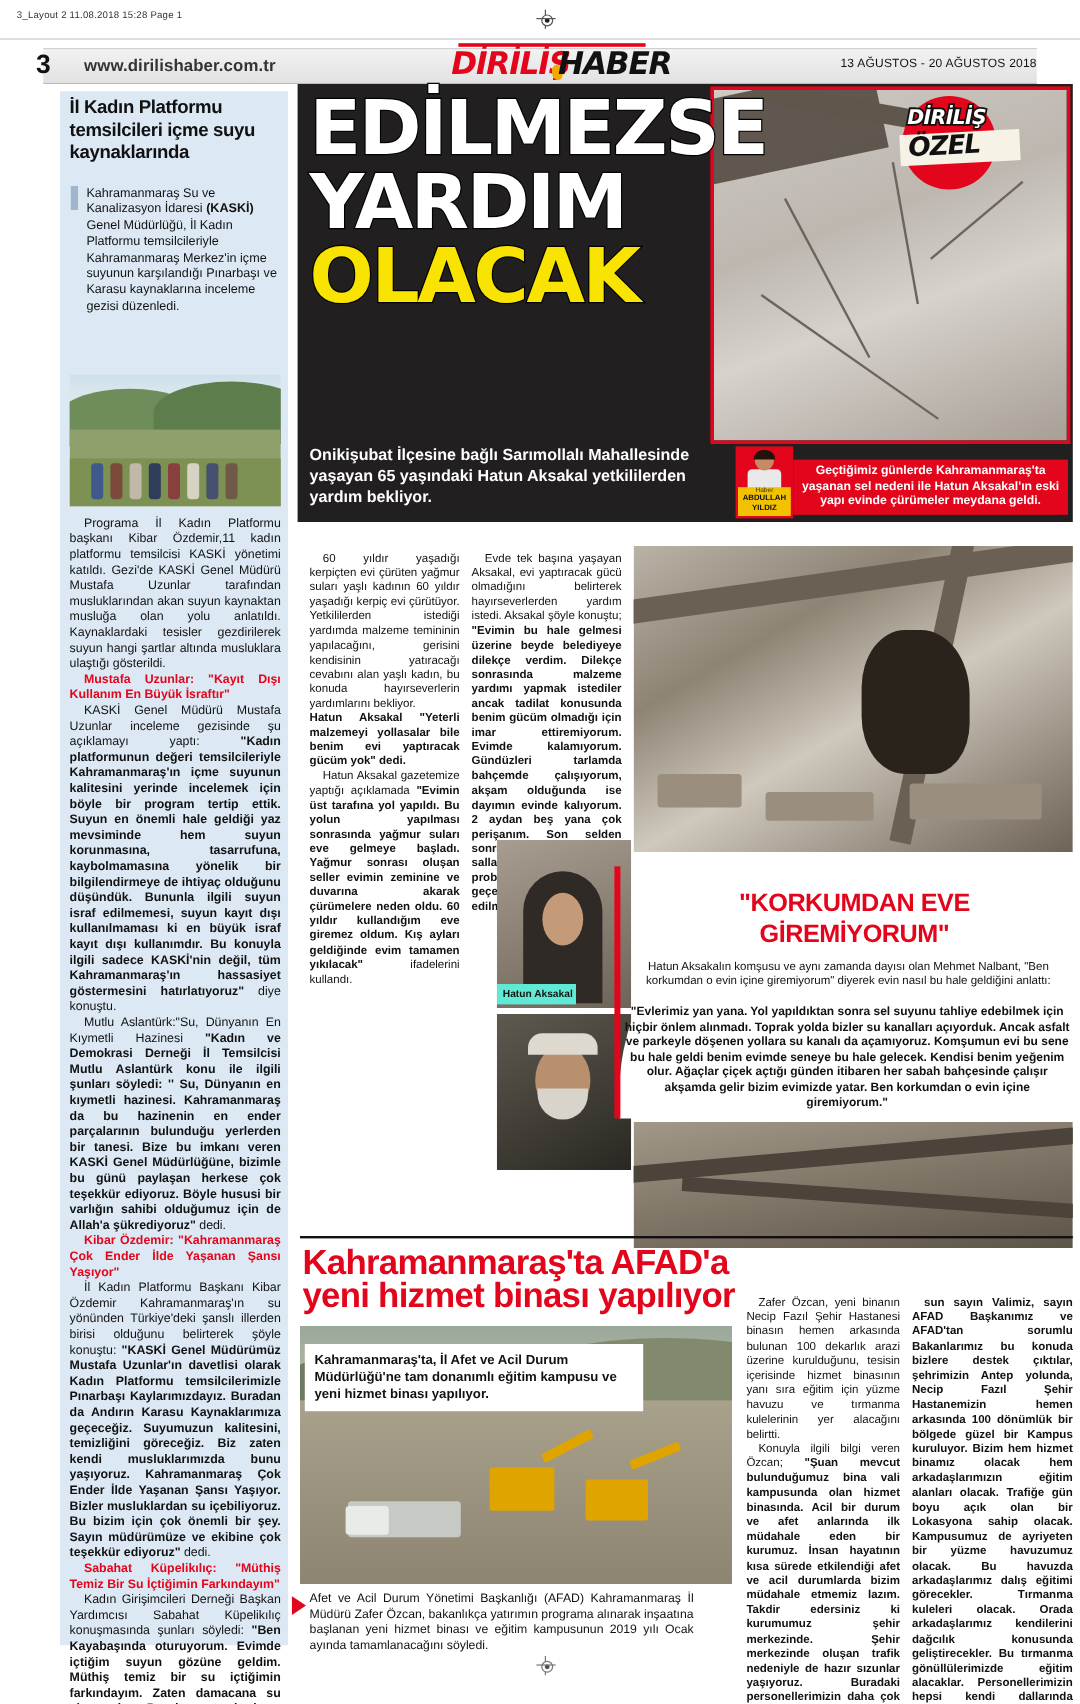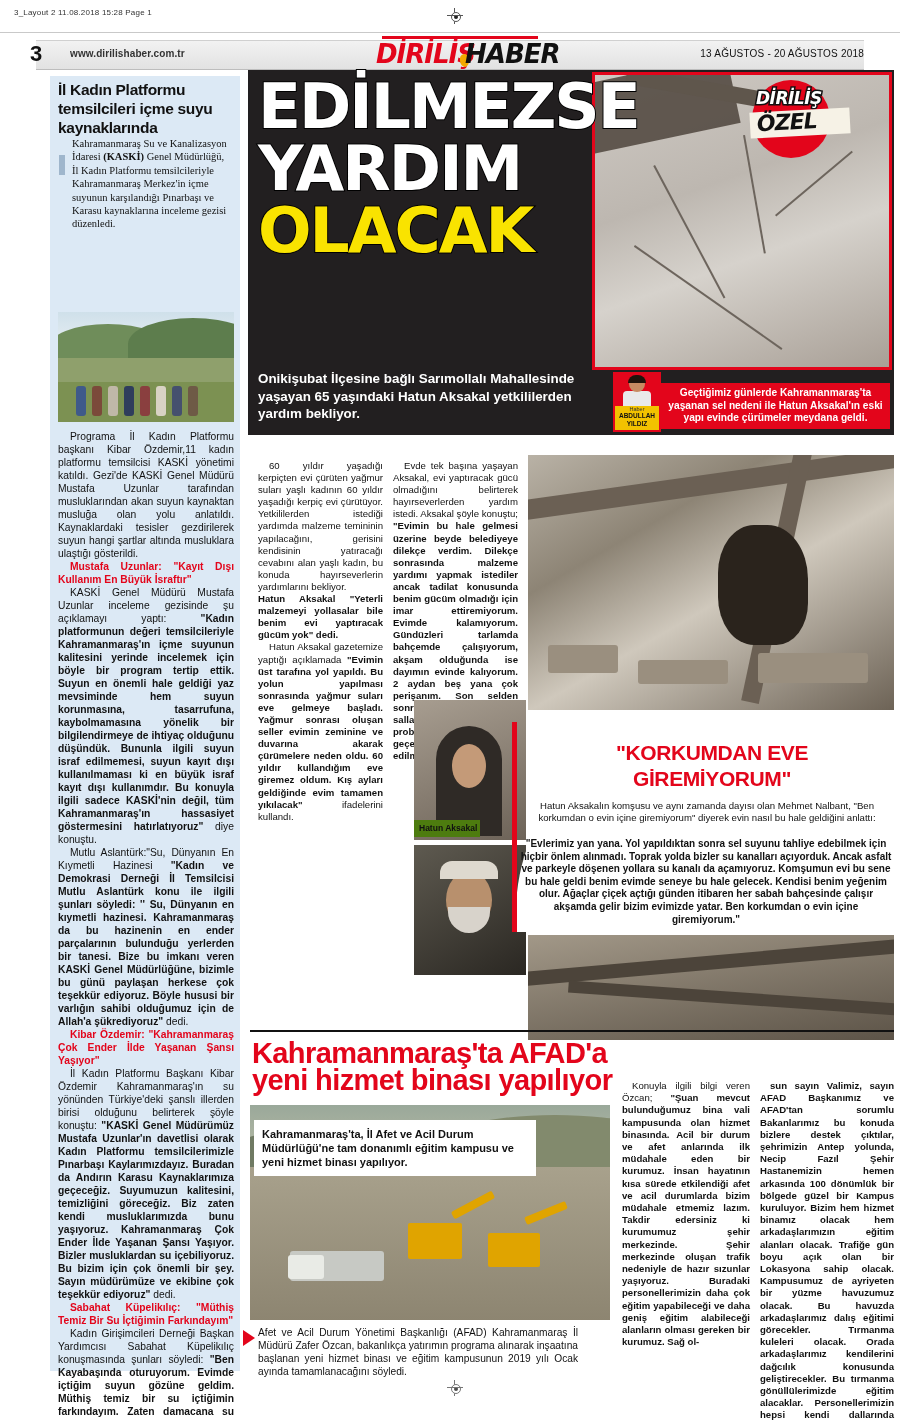--- a/index.html
+++ b/index.html
@@ -16,33 +16,33 @@
   .reg-mark:before{left:7px;top:0;width:1px;height:16px;}
   .reg-mark:after{left:0;top:7px;width:16px;height:1px;}
   .reg-dot{position:absolute;left:4px;top:4px;width:8px;height:8px;border-radius:50%;border:1px solid #555;background:#fff;}
   .reg-dot i{position:absolute;left:2px;top:2px;width:4px;height:4px;border-radius:50%;background:#222;}
   .reg-bot{position:absolute;left:447px;top:1380px;width:16px;height:16px;opacity:.8;}
 
   
   .masthead{position:absolute;left:36px;top:40px;width:828px;height:28px;
     background:linear-gradient(to bottom,#f2f2f2,#e2e2e2);border-top:1px solid #d0d0d0;border-bottom:1px solid #bdbdbd;}
   .pagenum{position:absolute;left:30px;top:40px;font-size:22px;font-weight:bold;color:#111;line-height:28px;}
-  .siteurl{position:absolute;left:70px;top:40px;line-height:28px;font-size:10px;font-weight:bold;color:#333;letter-spacing:.1px;}
+  .siteurl{position:absolute;left:70px;top:40px;line-height:28px;font-size:14px;font-weight:bold;color:#333;letter-spacing:.1px;}
   .dateline{position:absolute;right:36px;top:40px;line-height:28px;font-size:10px;font-weight:normal;color:#111;letter-spacing:.2px;}
   .logo{position:absolute;left:376px;top:36px;width:168px;height:34px;}
   .logo .lg1{position:absolute;left:0;top:3px;font-size:26px;font-weight:bold;font-style:italic;color:#e3051b;letter-spacing:-1px;font-family:"DejaVu Sans",sans-serif;}
   .logo .lg2{position:absolute;left:89px;top:3px;font-size:26px;font-weight:bold;font-style:italic;color:#111;letter-spacing:-1px;font-family:"DejaVu Sans",sans-serif;}
   .logo .flame{position:absolute;left:84px;top:18px;width:9px;height:13px;background:#f2a900;border-radius:45% 45% 50% 50%;transform:rotate(-8deg);}
   .logo .topbar{position:absolute;left:6px;top:0px;width:156px;height:3px;background:#e3051b;}
 
   
   .leftcol{position:absolute;left:50px;top:76px;width:190px;height:1295px;background:#dce9f5;}
   .lc-head{position:absolute;left:58px;top:80px;width:176px;font-size:15.5px;font-weight:bold;color:#111;line-height:19px;letter-spacing:-.3px;}
   .lc-redbar{position:absolute;left:59px;top:155px;width:6px;height:20px;background:#9fb6cc;}
-  .lc-lead{position:absolute;left:72px;top:137px;width:160px;font-size:10.5px;color:#111;line-height:13.4px;font-family:Liberation Serif, serif;}
+  .lc-lead{position:absolute;left:72px;top:155px;width:160px;font-size:10.5px;color:#111;line-height:13.4px;}
   .lc-lead b{font-weight:bold;}
   .lc-photo{position:absolute;left:58px;top:312px;width:176px;height:110px;overflow:hidden;}
   .lc-photo .sky{position:absolute;left:0;top:0;width:176px;height:34px;background:linear-gradient(to bottom,#cfe0ea,#e6eef2);}
   .lc-photo .hill{position:absolute;left:-10px;top:12px;width:120px;height:48px;background:#6f8d5a;border-radius:50% 50% 0 0;}
   .lc-photo .hill2{position:absolute;left:70px;top:6px;width:130px;height:52px;background:#5d7d4d;border-radius:50% 50% 0 0;}
   .lc-photo .ground{position:absolute;left:0;top:46px;width:176px;height:64px;background:#8fa06c;}
   .lc-photo .grass{position:absolute;left:0;top:70px;width:176px;height:40px;background:#7c9152;}
   .lc-photo .p{position:absolute;bottom:6px;width:10px;height:30px;border-radius:3px;}
   .lc-body{position:absolute;left:58px;top:430px;width:176px;font-size:10.3px;color:#111;line-height:13px;text-align:justify;}
   .lc-body p{margin:0;text-indent:12px;}
@@ -97,21 +97,21 @@
   .ph-a .bg{position:absolute;left:0;top:0;width:100%;height:100%;
     background:linear-gradient(150deg,#b9b2a6 0%,#8d8475 30%,#cfc8bc 55%,#6d6356 100%);}
   .ph-a .beam{position:absolute;background:#6b6054;}
   .ph-a .hole{position:absolute;left:190px;top:70px;width:90px;height:120px;background:#2a231c;border-radius:40% 45% 35% 40%;}
   .ph-a .rub{position:absolute;background:#9a8f7f;border-radius:3px;}
 
   .ph-b{position:absolute;left:414px;top:700px;width:112px;height:140px;overflow:hidden;}
   .ph-b .bg{position:absolute;inset:0;background:linear-gradient(160deg,#a79d90,#6d6358);}
   .ph-b .scarf{position:absolute;left:22px;top:26px;width:66px;height:110px;background:#2f2a26;border-radius:34px 34px 0 0;}
   .ph-b .face{position:absolute;left:38px;top:44px;width:34px;height:44px;border-radius:17px/22px;background:#c49a78;}
-  .ph-b .tag{position:absolute;left:0;top:120px;width:66px;height:17px;background:#4d7c0f;}
+  .ph-b .tag{position:absolute;left:0;top:120px;width:66px;height:17px;background:#5eead4;}
   .ph-b .tag span{position:absolute;left:5px;top:3px;font-size:8.5px;font-weight:bold;color:#111;}
 
   .ph-c{position:absolute;left:414px;top:845px;width:112px;height:130px;overflow:hidden;}
   .ph-c .bg{position:absolute;inset:0;background:linear-gradient(150deg,#5e5a50,#2a2722);}
   .ph-c .face{position:absolute;left:32px;top:26px;width:46px;height:58px;border-radius:23px/29px;background:#b8906d;}
   .ph-c .cap{position:absolute;left:26px;top:16px;width:58px;height:18px;border-radius:12px 12px 0 0;background:#ded9cf;}
   .ph-c .beard{position:absolute;left:34px;top:62px;width:42px;height:26px;border-radius:0 0 21px 21px;background:#d8d3cb;}
 
   .ph-d{position:absolute;left:528px;top:935px;width:366px;height:105px;overflow:hidden;}
   .ph-d .bg{position:absolute;inset:0;background:linear-gradient(170deg,#a29888,#5d5448);}
@@ -311,20 +311,21 @@
   <div class="exc" style="left:238px;top:128px;width:52px;height:34px;"></div>
   <div class="exc" style="left:274px;top:104px;width:44px;height:8px;transform:rotate(-22deg);"></div>
   <div class="truck"></div>
     <div class="truck2"></div>
 </div>
 <div class="afad-cap">
   <div>Kahramanmaraş'ta, İl Afet ve Acil Durum Müdürlüğü'ne tam donanımlı eğitim kampusu ve yeni hizmet binası yapılıyor.</div>
 </div>
 
 <div class="afad-c2">
+  <p>Zafer Özcan, yeni binanın Necip Fazıl Şehir Hastanesi binasın hemen arkasında bulunan 100 dekarlık arazi üzerine kurulduğunu, tesisin içerisinde hizmet binasının yanı sıra eğitim için yüzme havuzu ve tırmanma kulelerinin yer alacağını belirtti.</p>
   <p>Konuyla ilgili bilgi veren Özcan; <b>"Şuan mevcut bulunduğumuz bina vali kampusunda olan hizmet binasında. Acil bir durum ve afet anlarında ilk müdahale eden bir kurumuz. İnsan hayatının kısa sürede etkilendiği afet ve acil durumlarda bizim müdahale etmemiz lazım. Takdir edersiniz ki kurumumuz şehir merkezinde. Şehir merkezinde oluşan trafik nedeniyle de hazır sızunlar yaşıyoruz. Buradaki personellerimizin daha çok eğitim yapabileceği ve daha geniş eğitim alabileceği alanların olması gereken bir kurumuz. Sağ ol-</b></p>
 </div>
 <div class="afad-c3">
   <p><b>sun sayın Valimiz, sayın AFAD Başkanımız ve AFAD'tan sorumlu Bakanlarımız bu konuda bizlere destek çıktılar, şehrimizin Antep yolunda, Necip Fazıl Şehir Hastanemizin hemen arkasında 100 dönümlük bir bölgede güzel bir Kampus kuruluyor. Bizim hem hizmet binamız olacak hem arkadaşlarımızın eğitim alanları olacak. Trafiğe gün boyu açık olan bir Lokasyona sahip olacak. Kampusumuz de ayriyeten bir yüzme havuzumuz olacak. Bu havuzda arkadaşlarımız dalış eğitimi görecekler. Tırmanma kuleleri olacak. Orada arkadaşlarımız kendilerini dağcılık konusunda geliştirecekler. Bu tırmanma gönüllülerimizde eğitim alacaklar. Personellerimizin hepsi kendi dallarında profesyonelleşecekler. Binamız ocak ayı itibariyle hazır olacaktır."</b> diye konuştu.</p>
 </div>
 
 <div class="afad-arrow"></div>
 <div class="afad-foot">Afet ve Acil Durum Yönetimi Başkanlığı (AFAD) Kahramanmaraş İl Müdürü Zafer Özcan, bakanlıkça yatırımın programa alınarak inşaatına başlanan yeni hizmet binası ve eğitim kampusunun 2019 yılı Ocak ayında tamamlanacağını söyledi.</div>
 
 </body></html>

